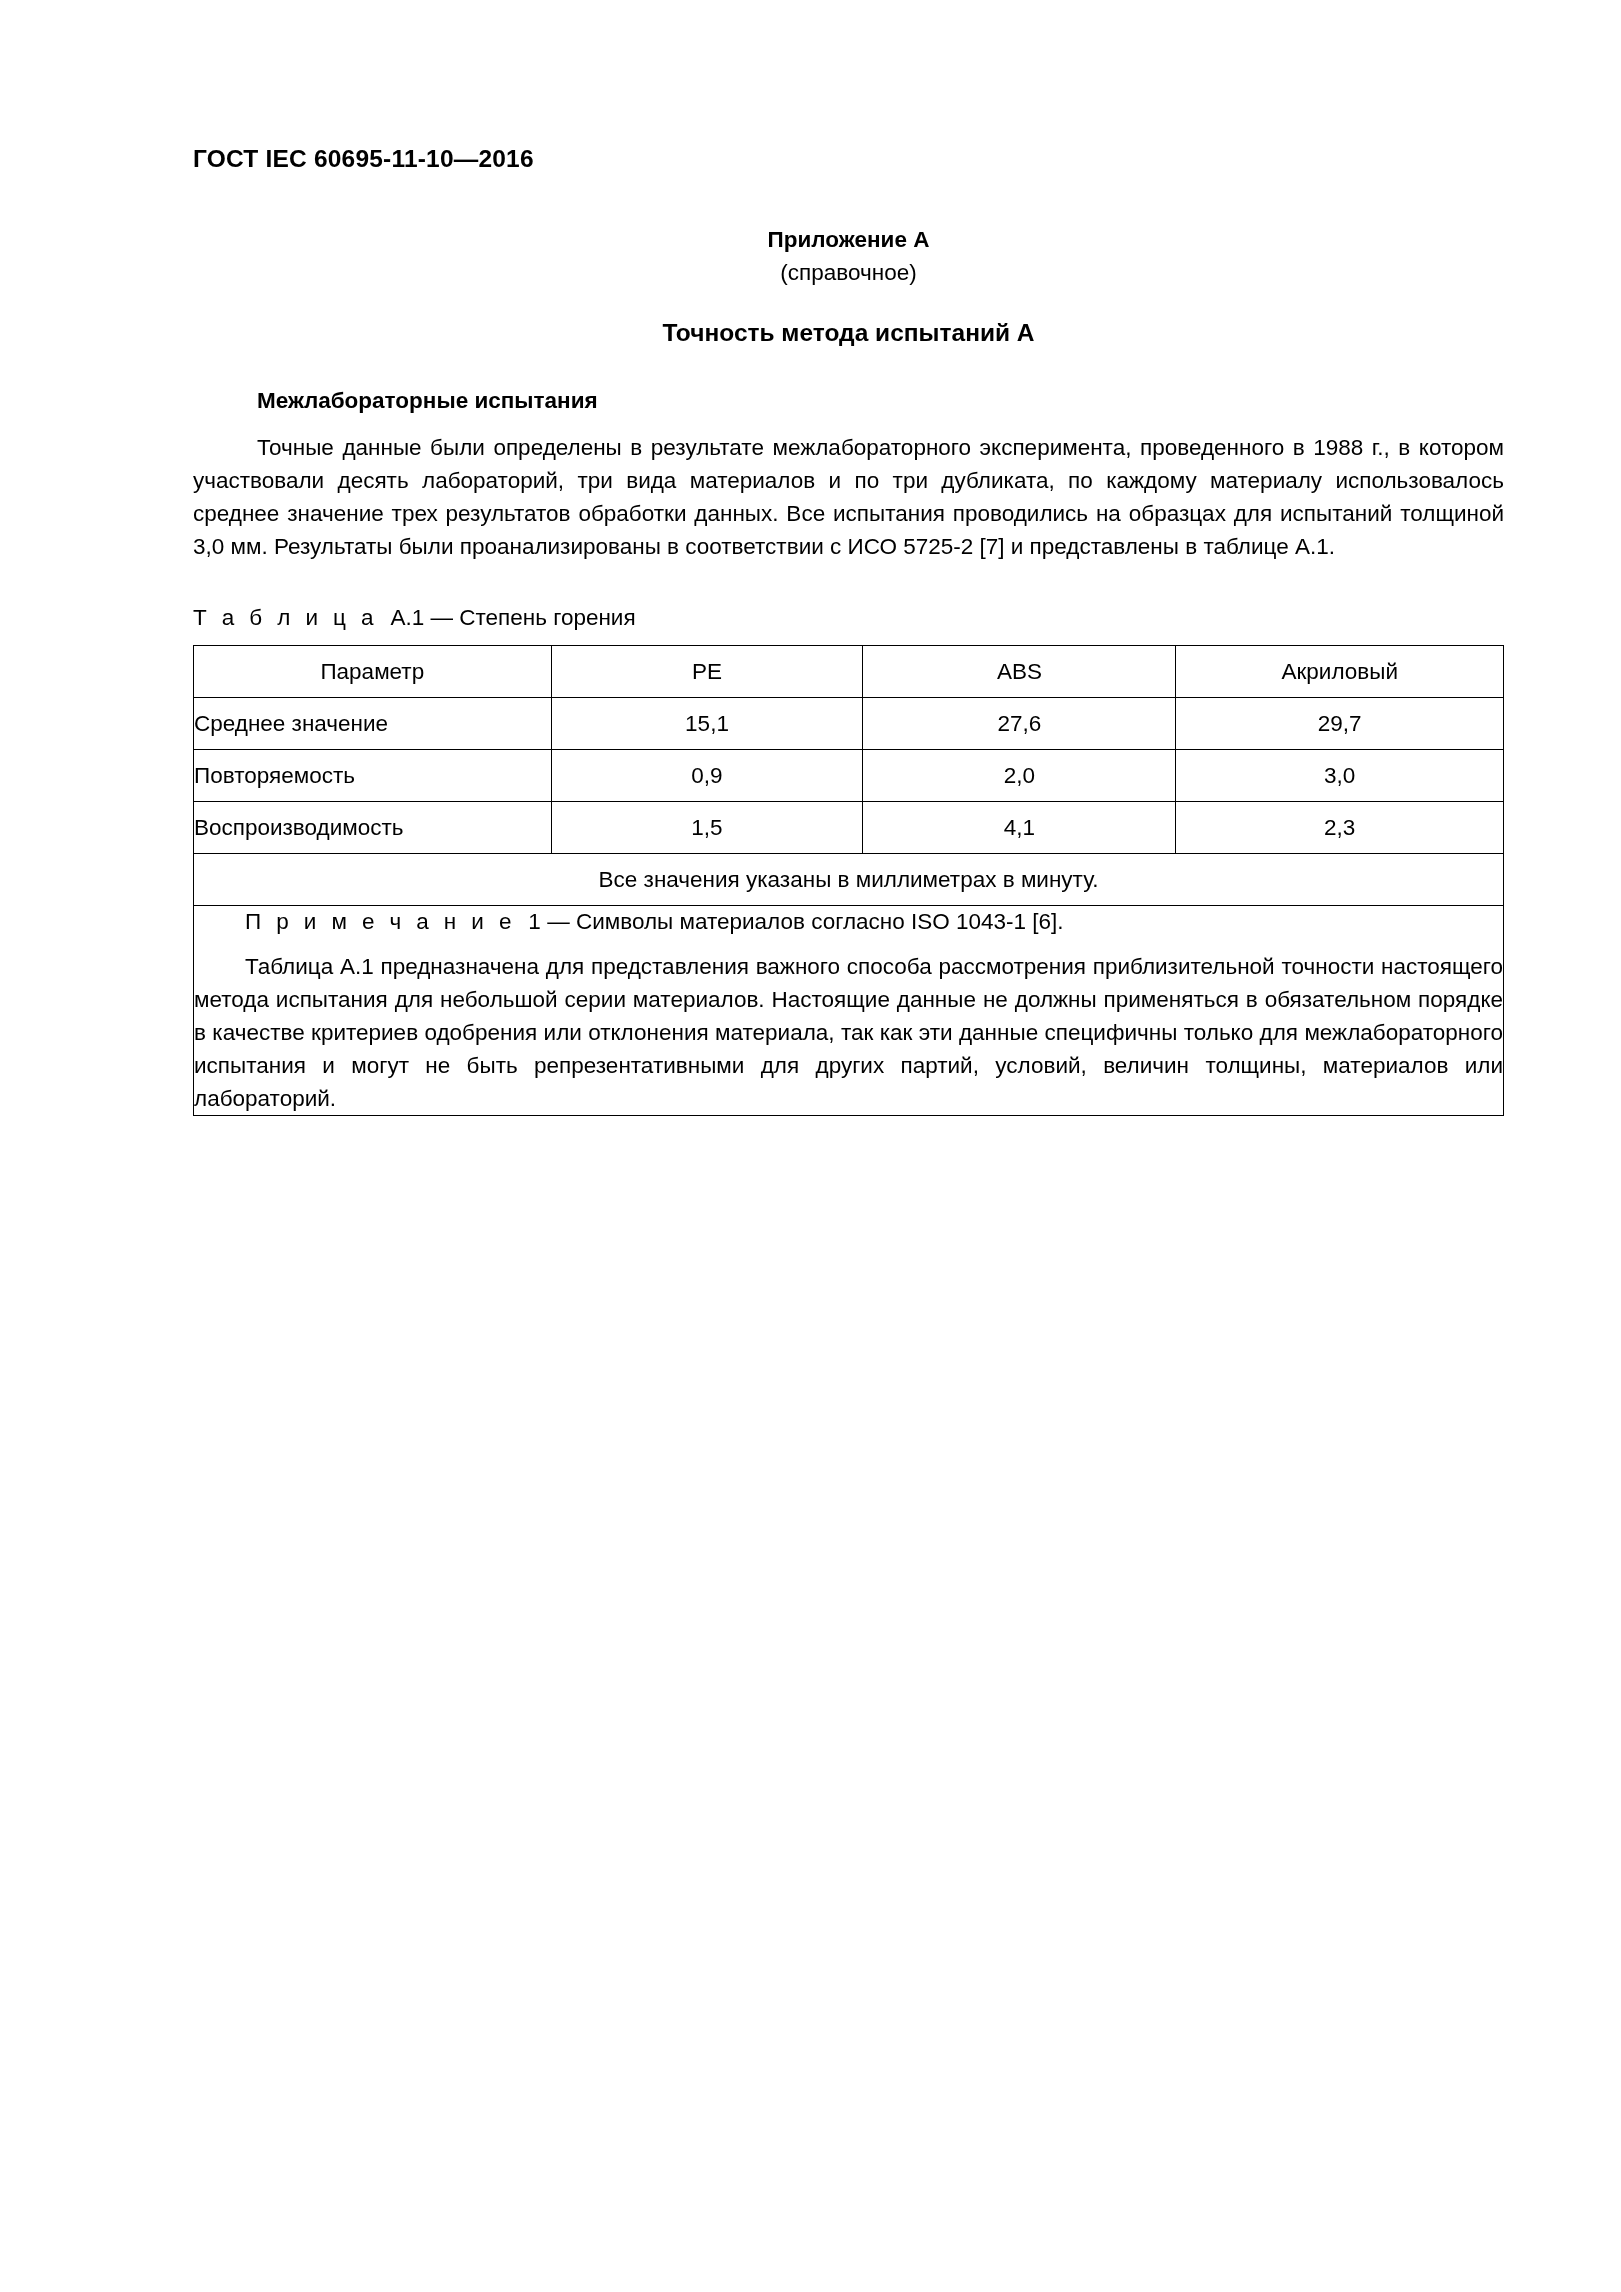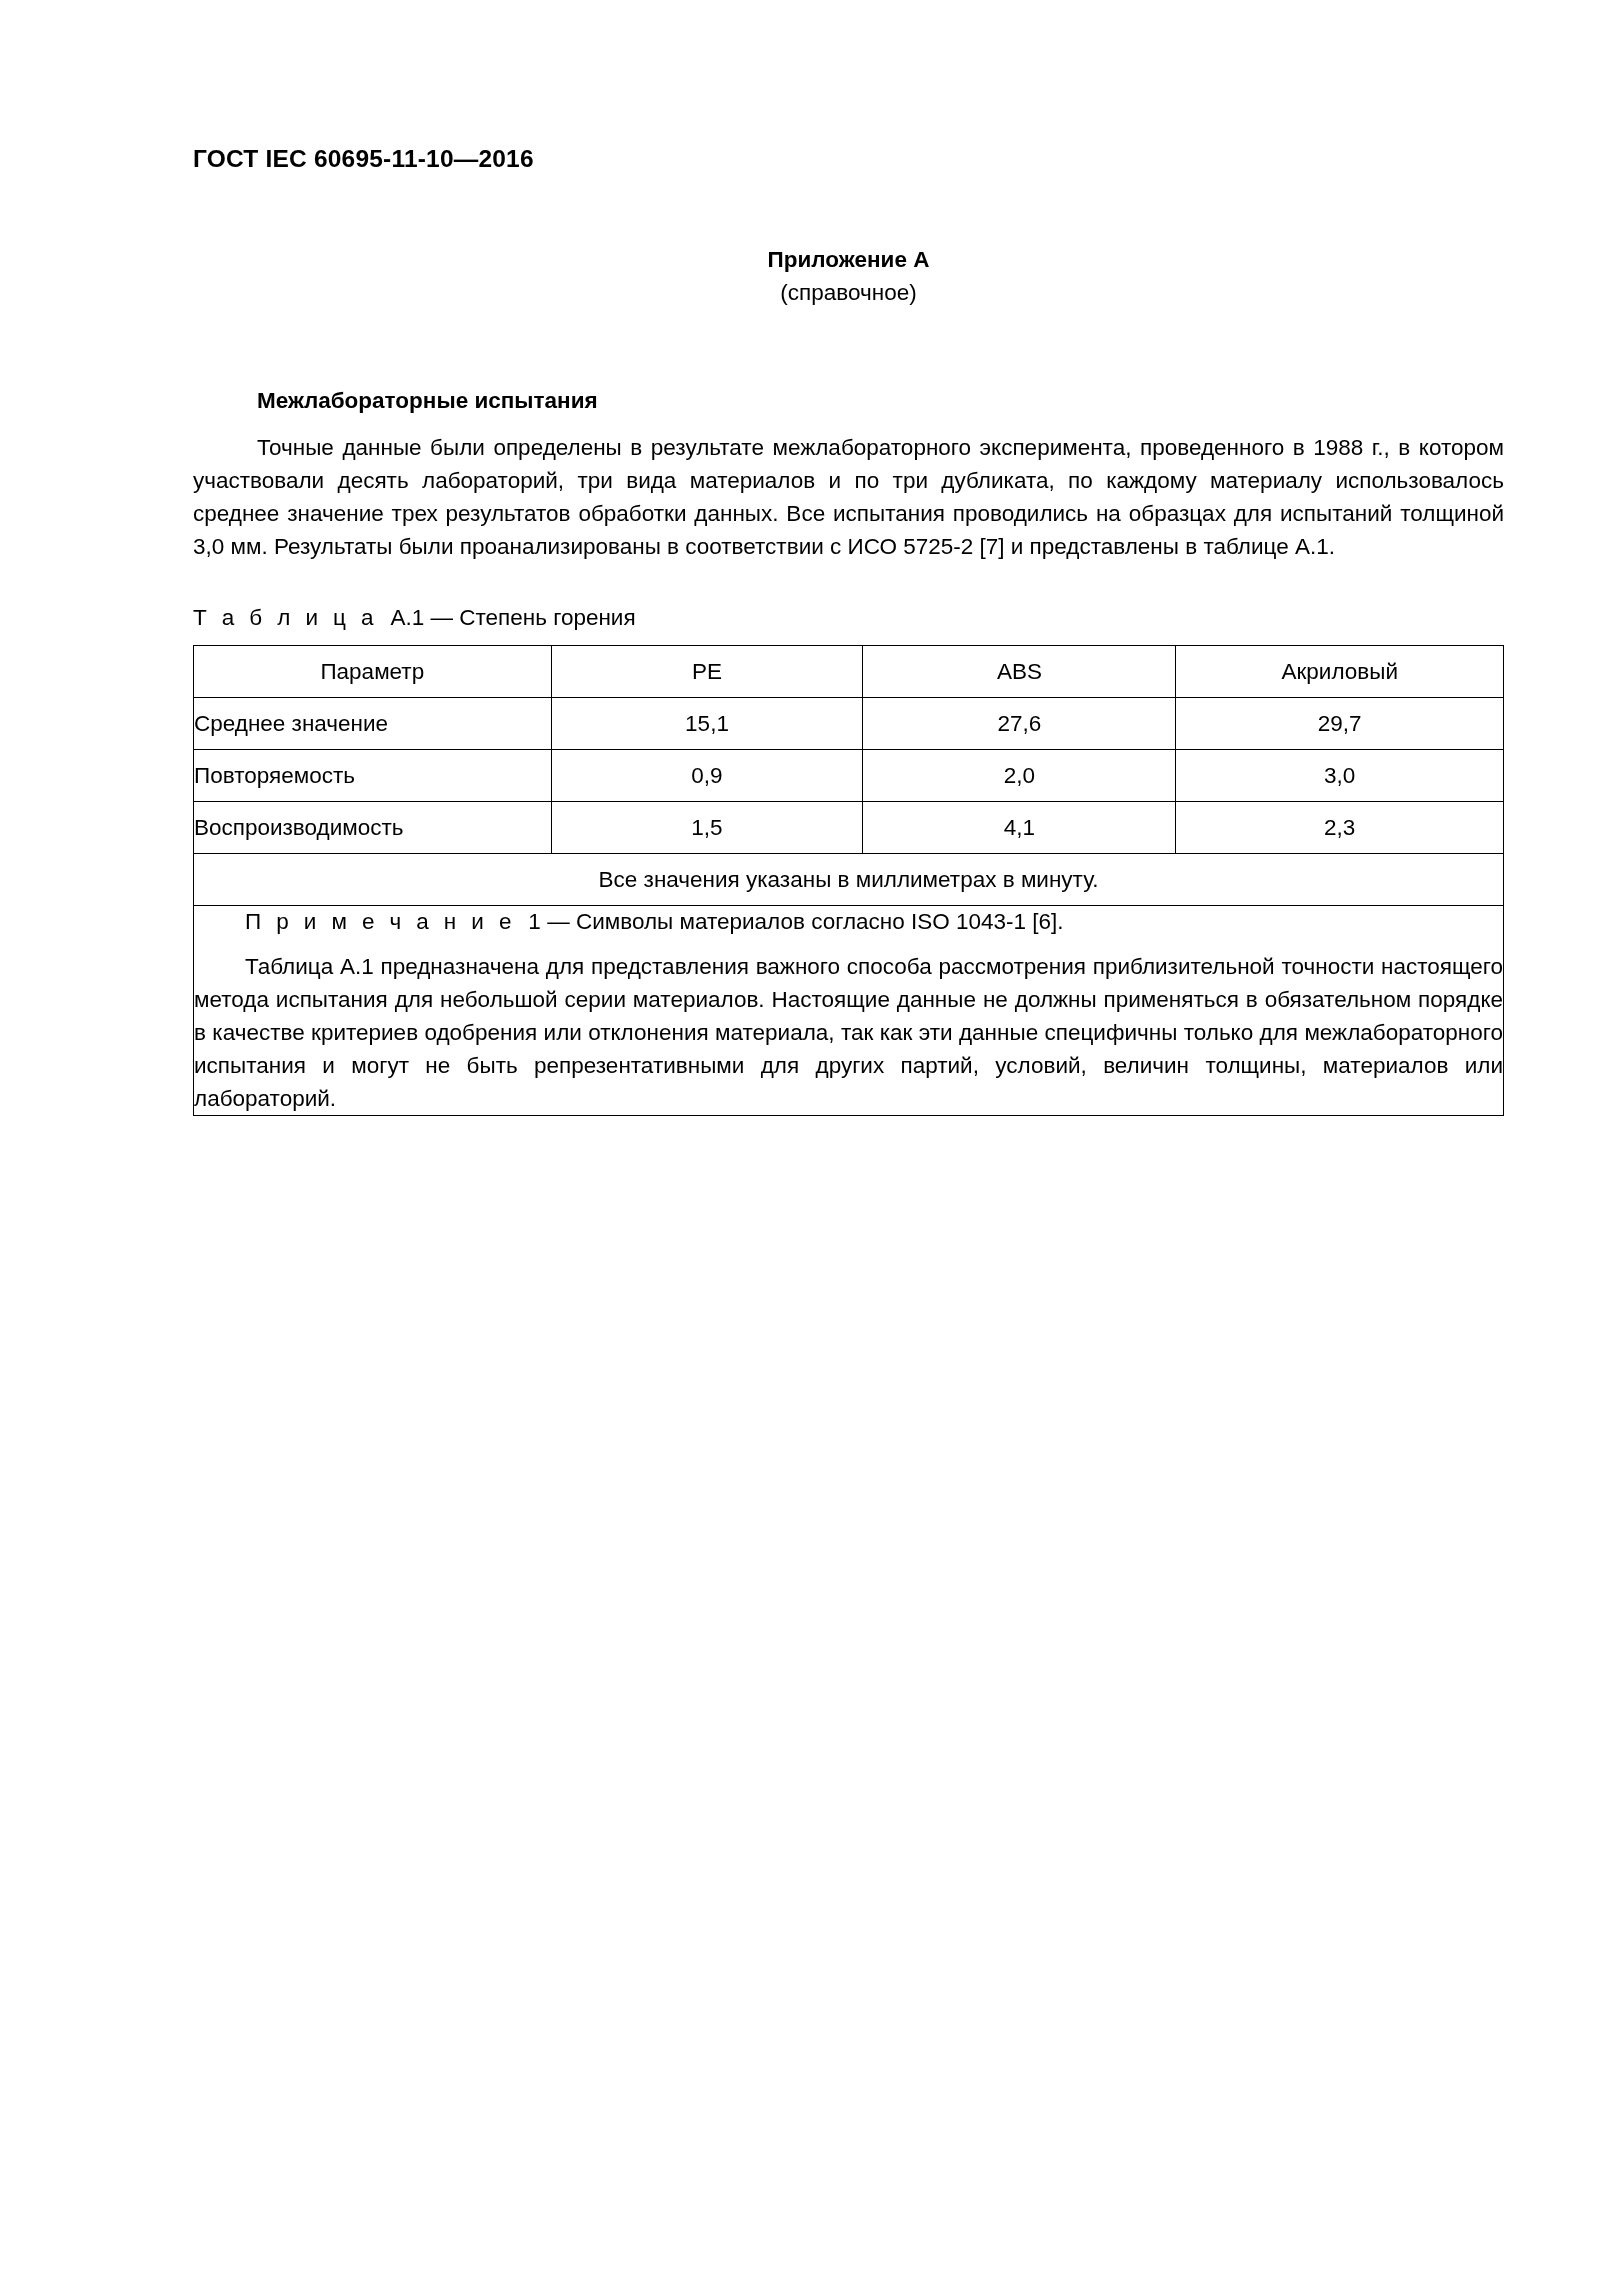--- a/index.html
+++ b/index.html
@@ -35,21 +35,20 @@
     white-space: nowrap;
   }
 
   
   .annex-block {
     position: absolute;
     left: 193px;
     top: 223px;
     width: 1311px;
     text-align: center;
-    margin-top: 20px;
   }
   .annex-title {
     font-size: 22.5px;
     font-weight: bold;
     line-height: 33px;
   }
   .annex-sub {
     font-size: 22.5px;
     font-weight: normal;
     line-height: 33px;
@@ -173,20 +172,21 @@
 
 <div class="page">
 
   <div class="doc-header">ГОСТ IEC 60695-11-10—2016</div>
 
   <div class="annex-block">
     <div class="annex-title">Приложение А</div>
     <div class="annex-sub">(справочное)</div>
   </div>
 
+  <div class="method-title">Точность метода испытаний А</div>
 
   <div class="section-heading">Межлабораторные испытания</div>
 
   <div class="body-par">Точные данные были определены в результате межлабораторного эксперимента, проведенного в 1988 г., в котором участвовали десять лабораторий, три вида материалов и по три дубликата, по каждому материалу использовалось среднее значение трех результатов обработки данных. Все испытания проводились на образцах для испытаний толщиной 3,0 мм. Результаты были проанализированы в соответствии с ИСО 5725-2 [7] и представлены в таблице А.1.</div>
 
   <div class="table-caption">
     <span class="spaced">Т а б л и ц а</span><span>&nbsp;&nbsp;</span><span>А.1</span><span>&nbsp;</span><span>—</span><span>&nbsp;</span><span>Степень горения</span>
   </div>
 
   <div class="tbl-wrap">

